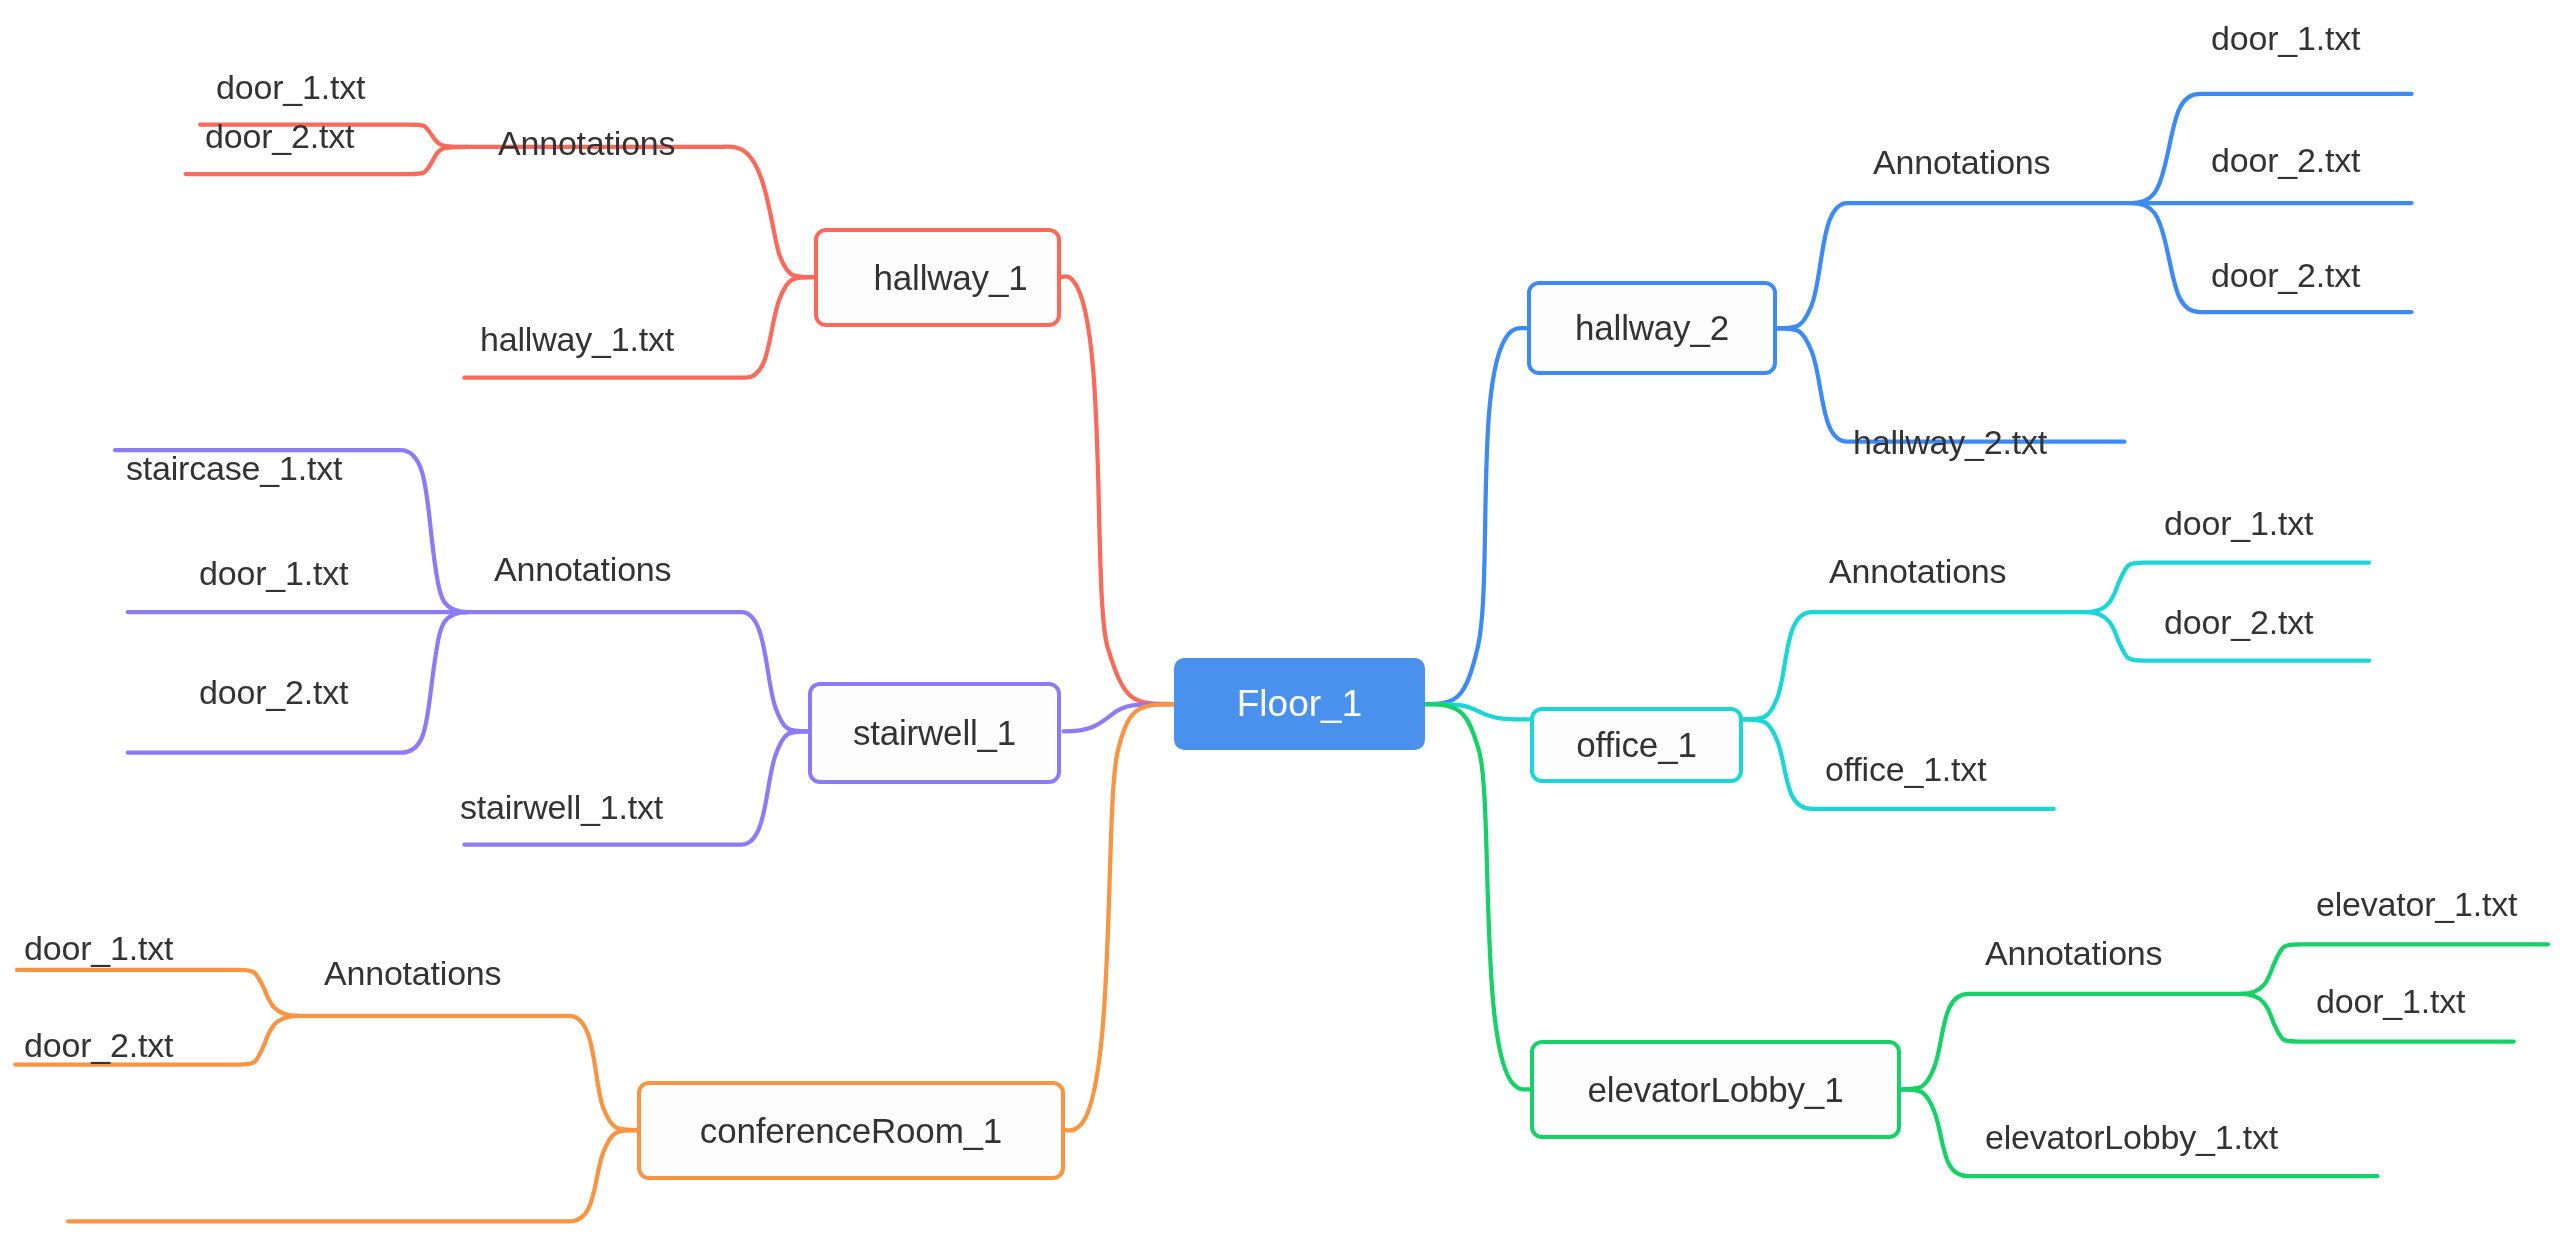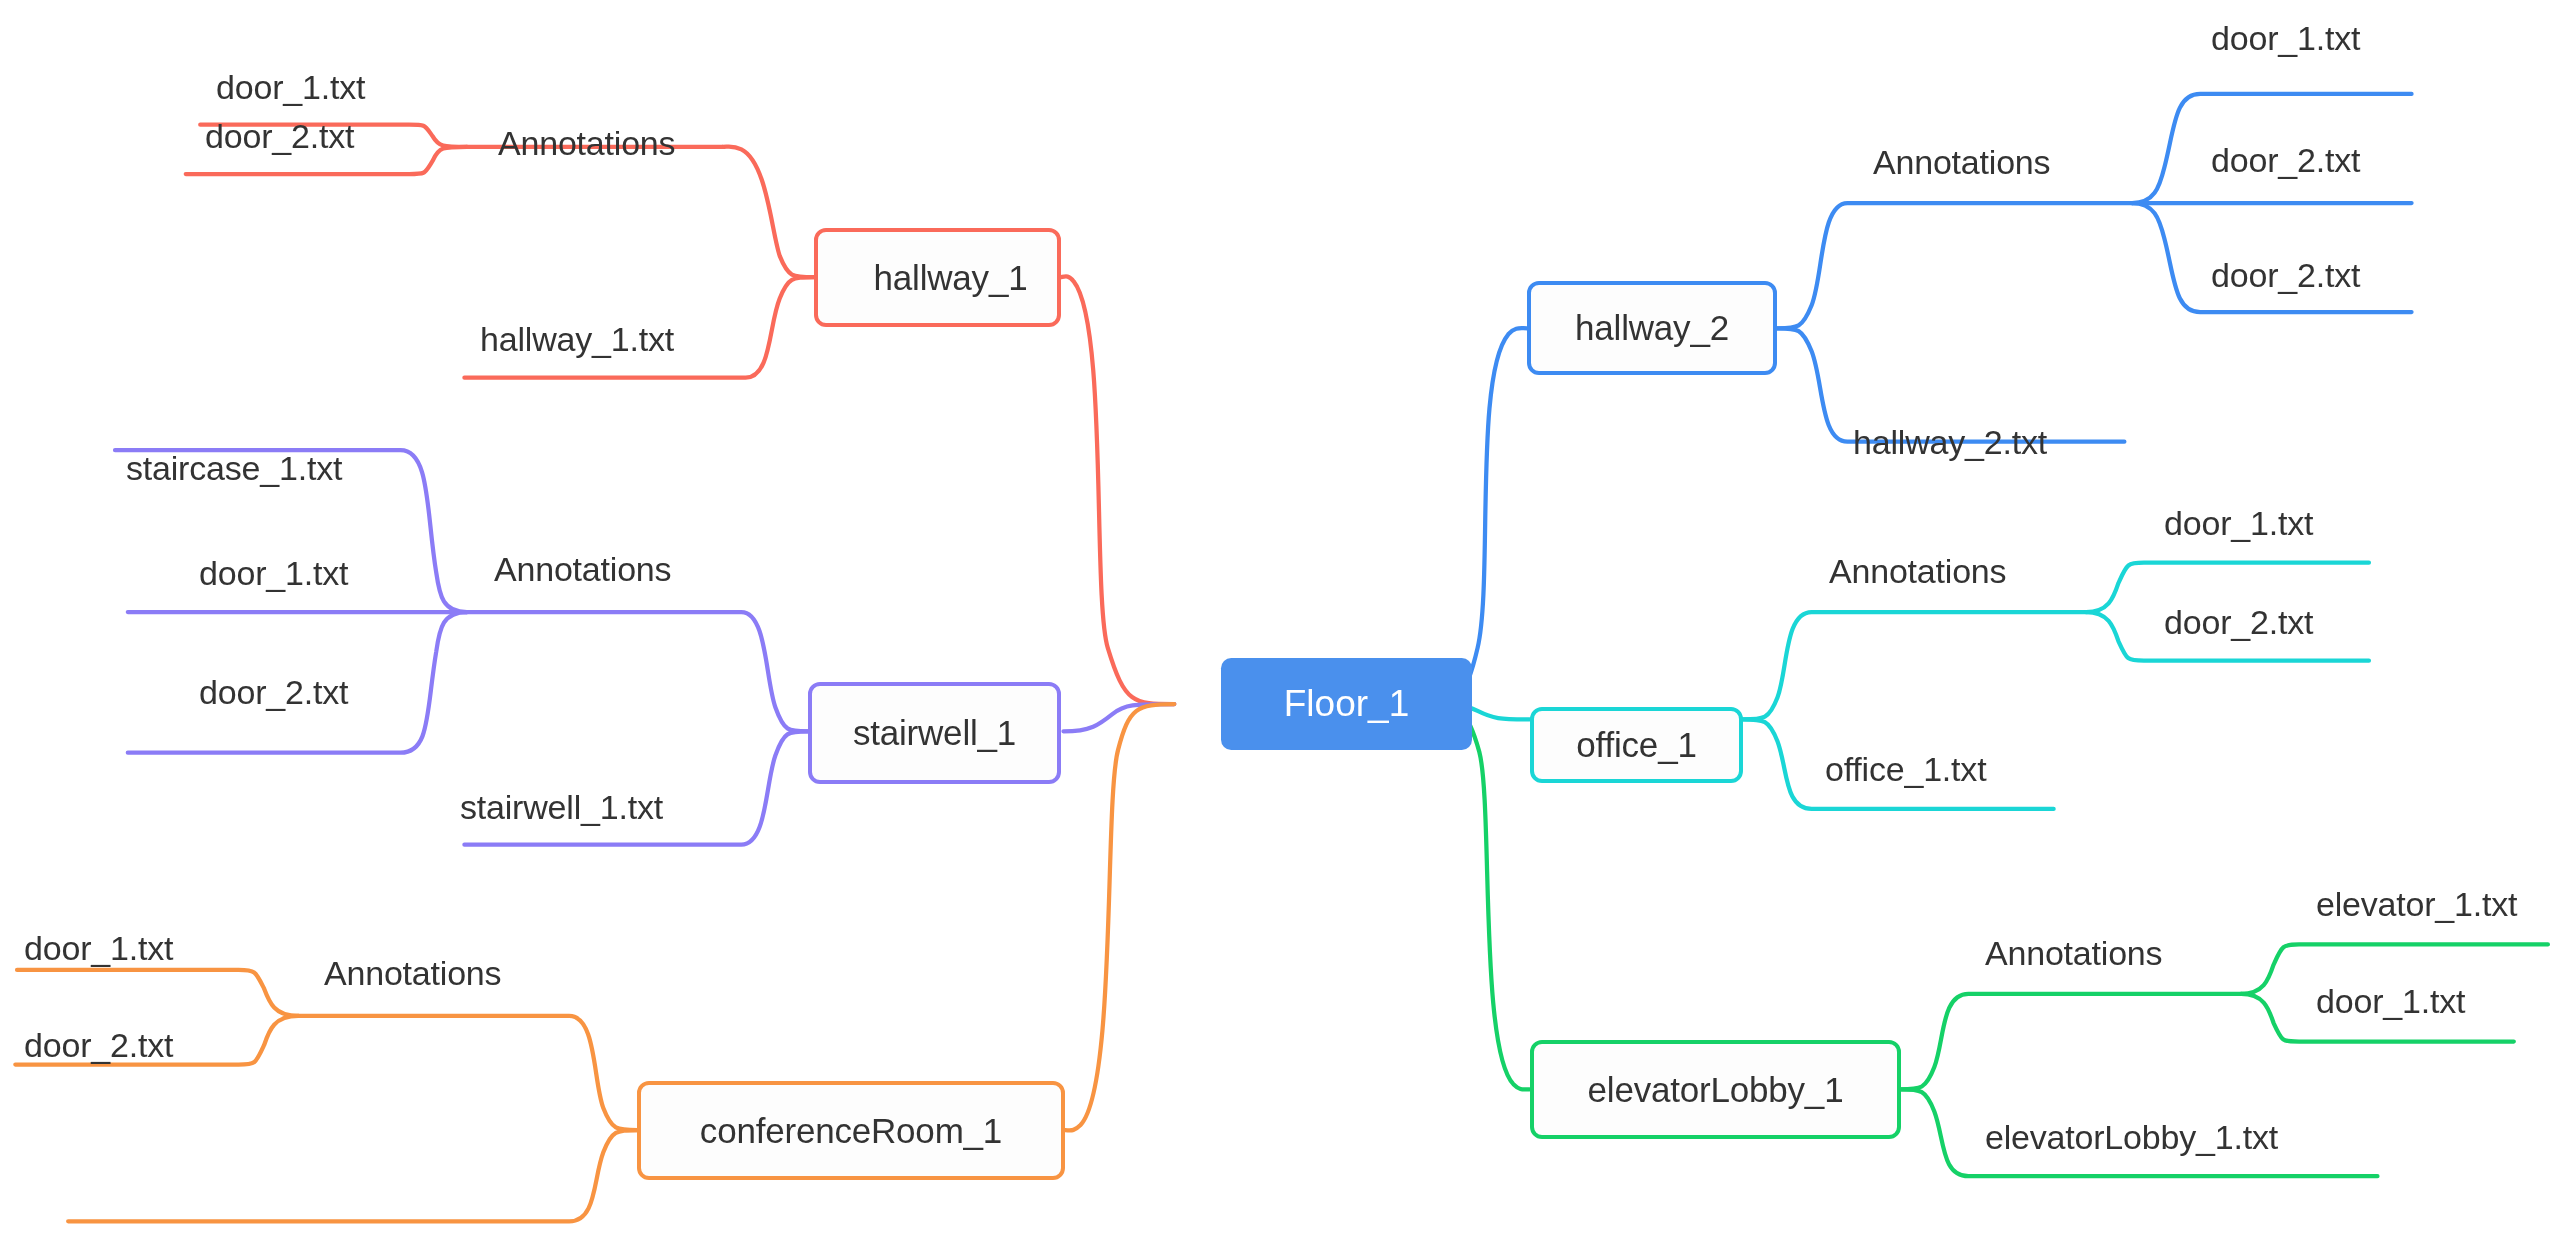--- a/index.html
+++ b/index.html
@@ -40,21 +40,20 @@
     position: absolute;
     box-sizing: border-box;
     display: flex;
     align-items: center;
     justify-content: center;
     border-radius: 10.2px;
     font-size: 37px;
     color: #ffffff;
     white-space: nowrap;
     border: none;
-    margin-left: 47px;
   }
   .leaf-label {
     position: absolute;
     font-size: 34px;
     color: #333333;
     white-space: nowrap;
     letter-spacing: -0.2px;
   }
   .leaf-label.right { text-align: left; }
   .leaf-label.left  { text-align: left; }

